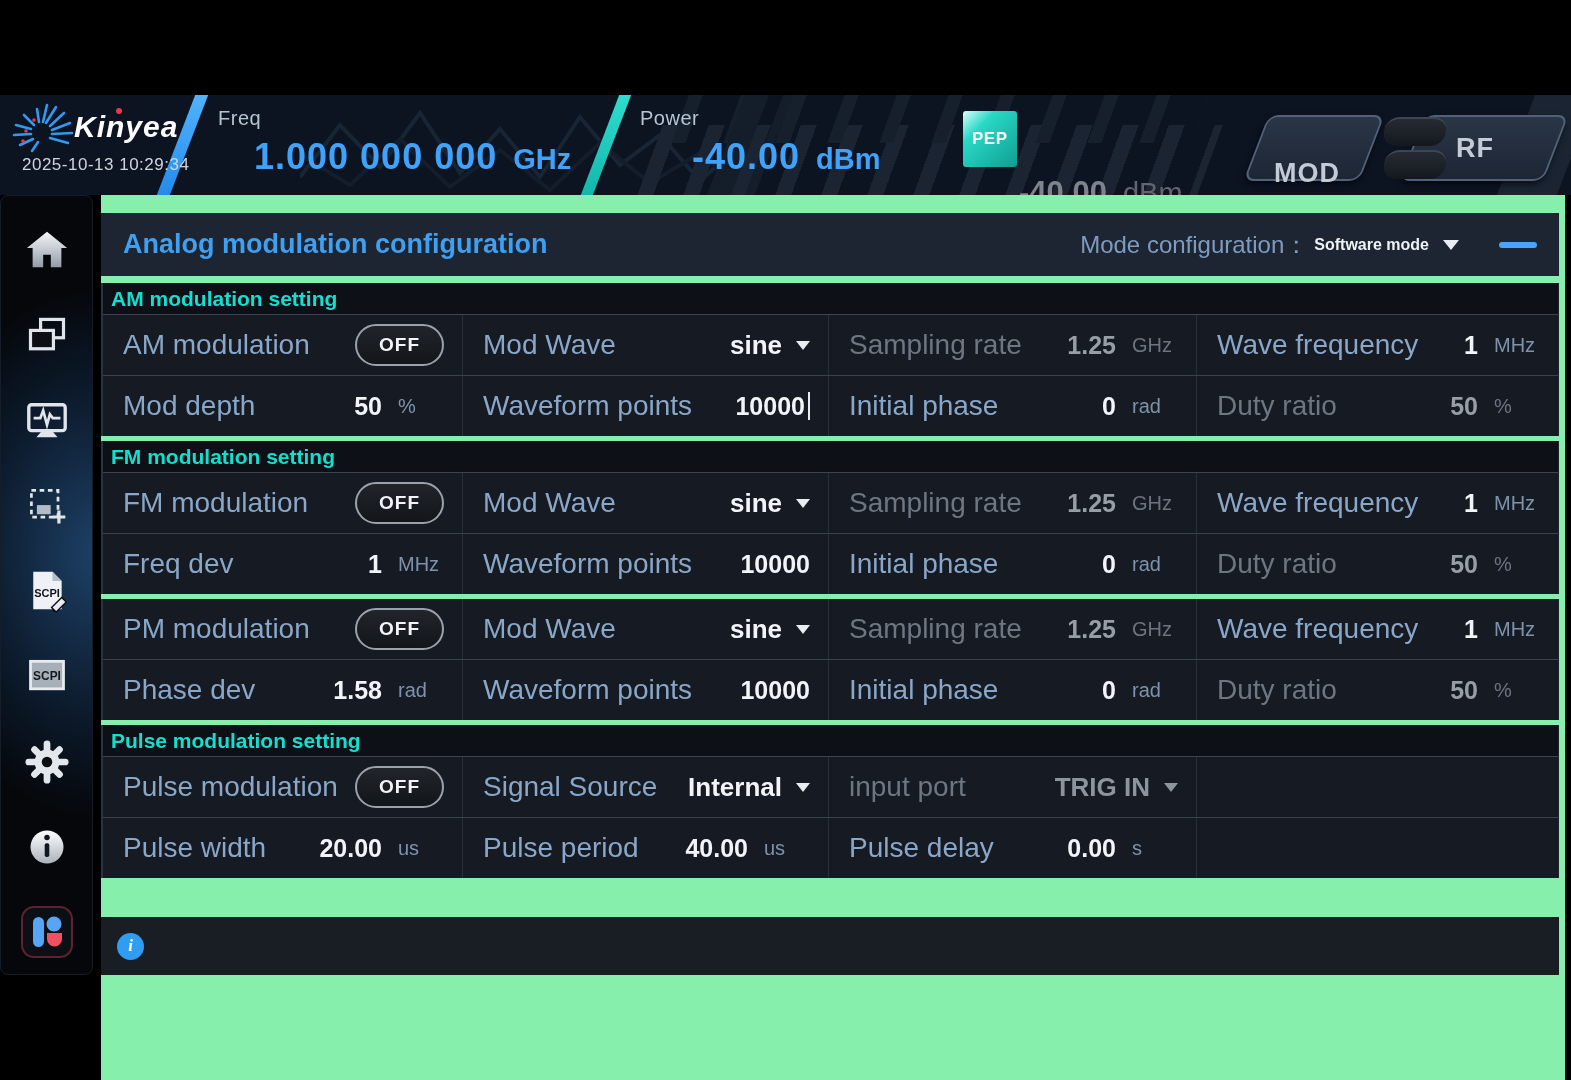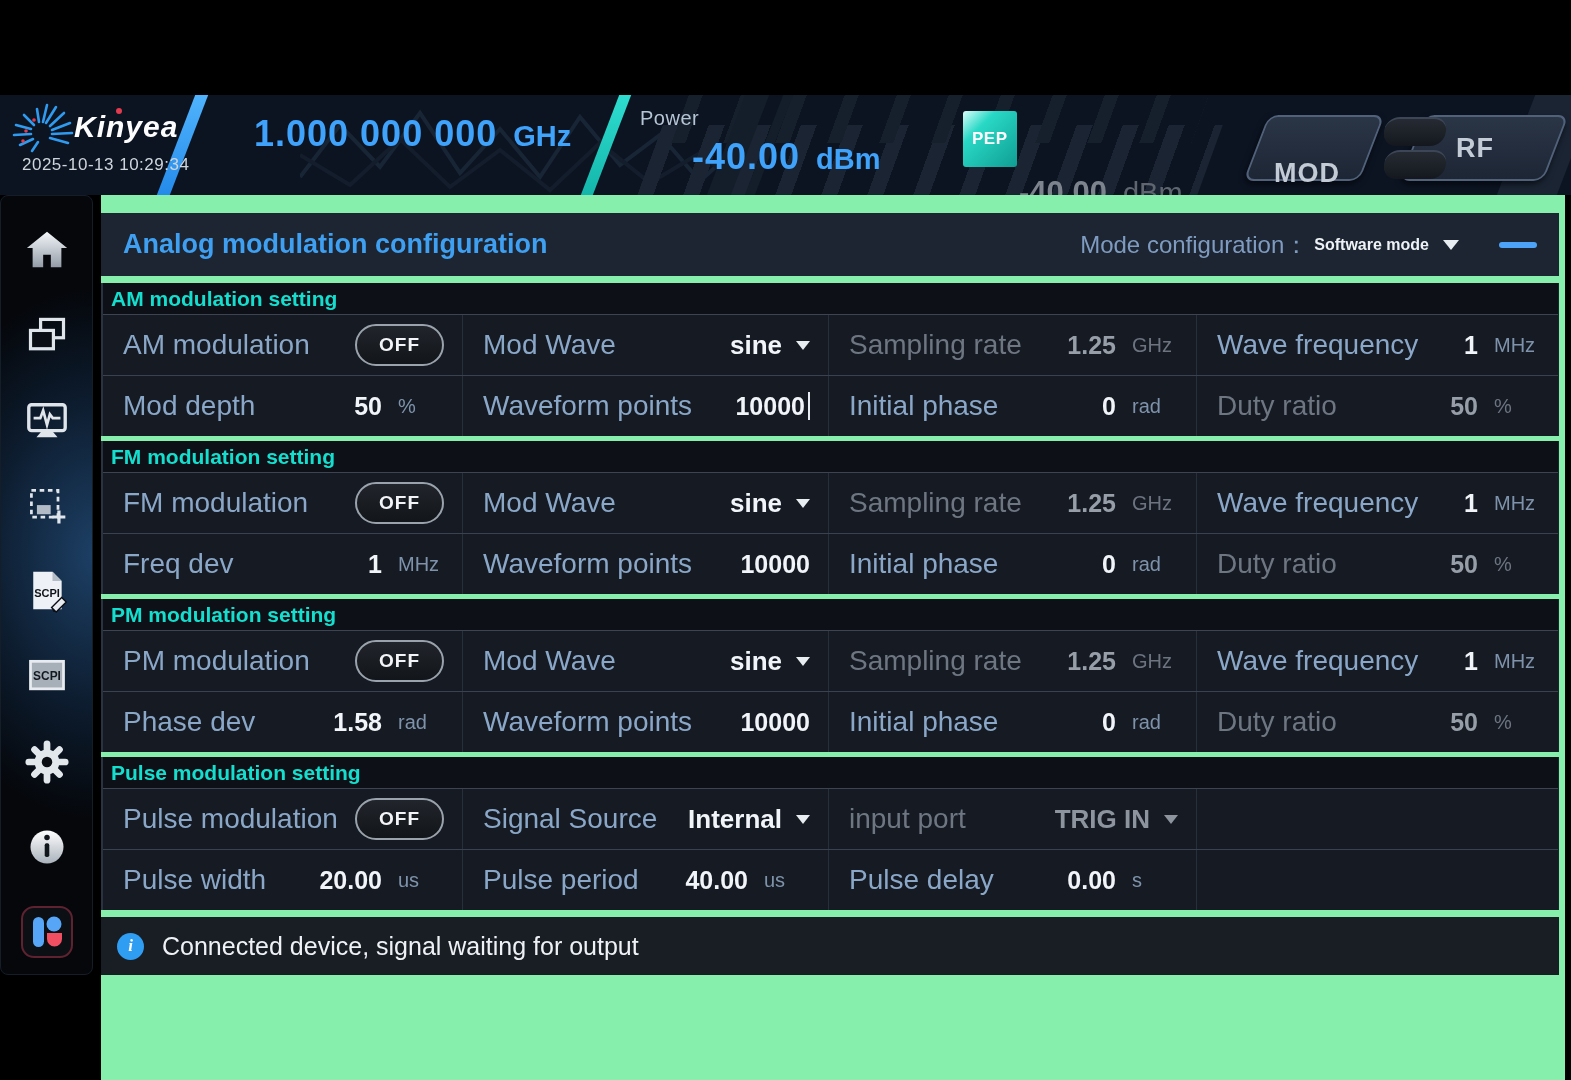--- a/index.html
+++ b/index.html
@@ -149,20 +149,21 @@
               <circle cx="22" cy="19" r="1.8"></circle>
               <circle cx="11" cy="40" r="1.8"></circle>
           </g>
         </svg>
         <span class="brand-name">Kinyea<span class="idot"></span></span>
       </div>
       <div class="timestamp">2025-10-13 10:29:34</div>
     </div>
 
     <div class="meas freq-group">
+      <div class="mlabel">Freq</div>
       <div class="mval">
         <span class="num">1.000 000 000</span>
         <span class="unit">GHz</span>
       </div>
     </div>
 
     <div class="meas power-group">
       <div class="mlabel">Power</div>
       <div class="mval">
         <span class="num">-40.00</span>
@@ -383,21 +384,20 @@
             </div>
             <div class="cell disabled">
               <span class="label">Duty ratio</span>
               <span class="flex-spacer"></span>
               <span class="val">50</span>
               <span class="unit">%</span>
             </div>
           </div>
         </div>
         <div class="section">
-          <div class="sec-title">PM modulation setting</div>
           <div class="trow">
             <div class="cell">
               <span class="label">PM modulation</span>
               <span class="flex-spacer"></span>
               <button class="off-pill">OFF</button>
             </div>
             <div class="cell">
               <span class="label">Mod Wave</span>
               <span class="flex-spacer"></span>
               <span class="dd-val">sine</span>
@@ -483,16 +483,15 @@
               <span class="val">0.00</span>
               <span class="unit">s</span>
             </div>
             <div class="cell"></div>
           </div>
         </div>
       </div>
 
     <div class="statusbar">
       <span class="info-dot">i</span>
-      <span class="status-text">Connected device, signal waiting for output</span>
     </div>
   </div>
 </div>
 
 </body></html>

